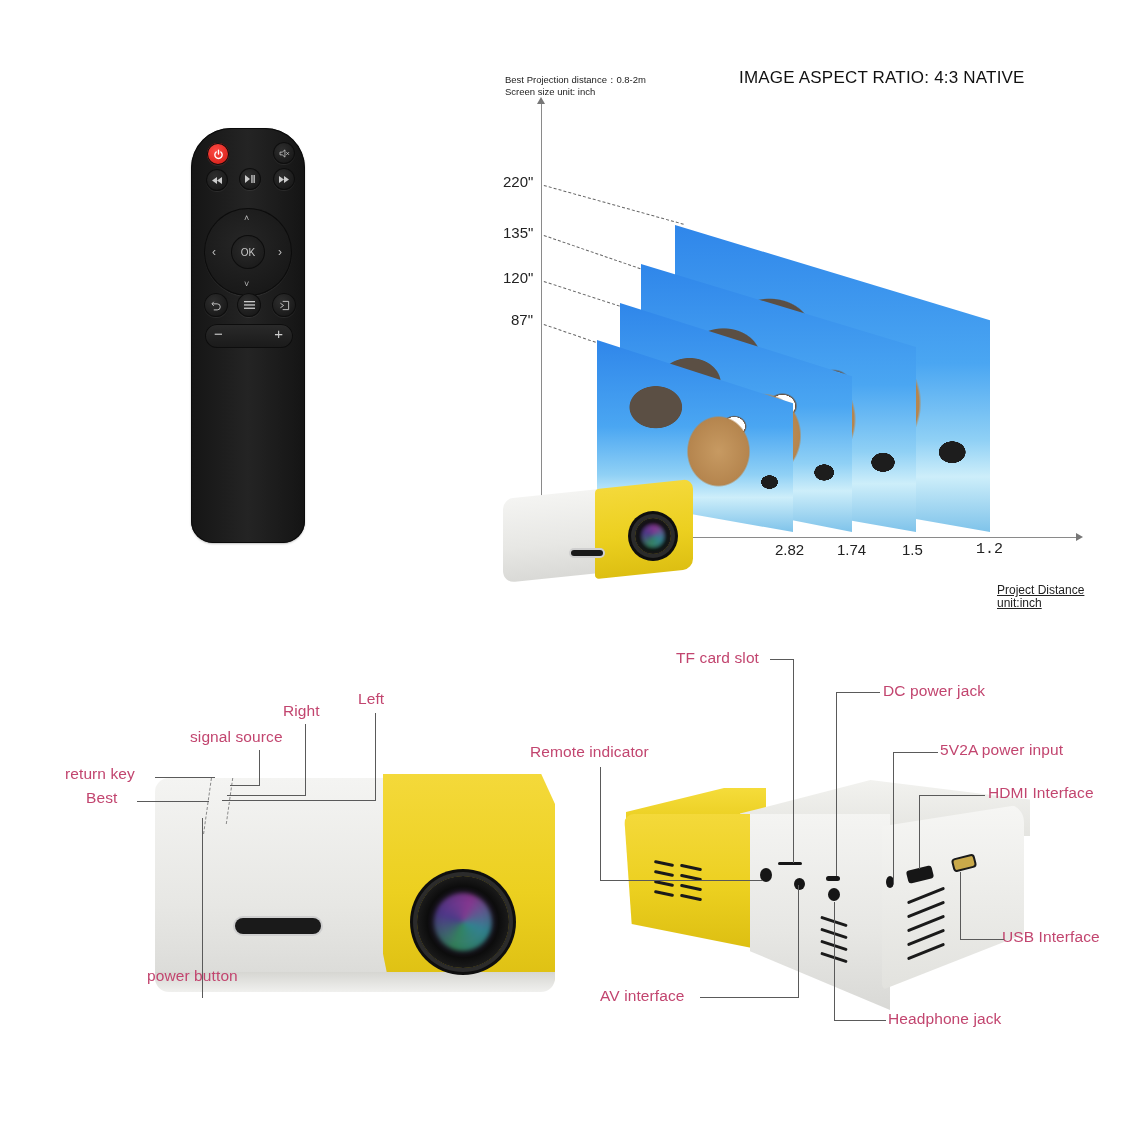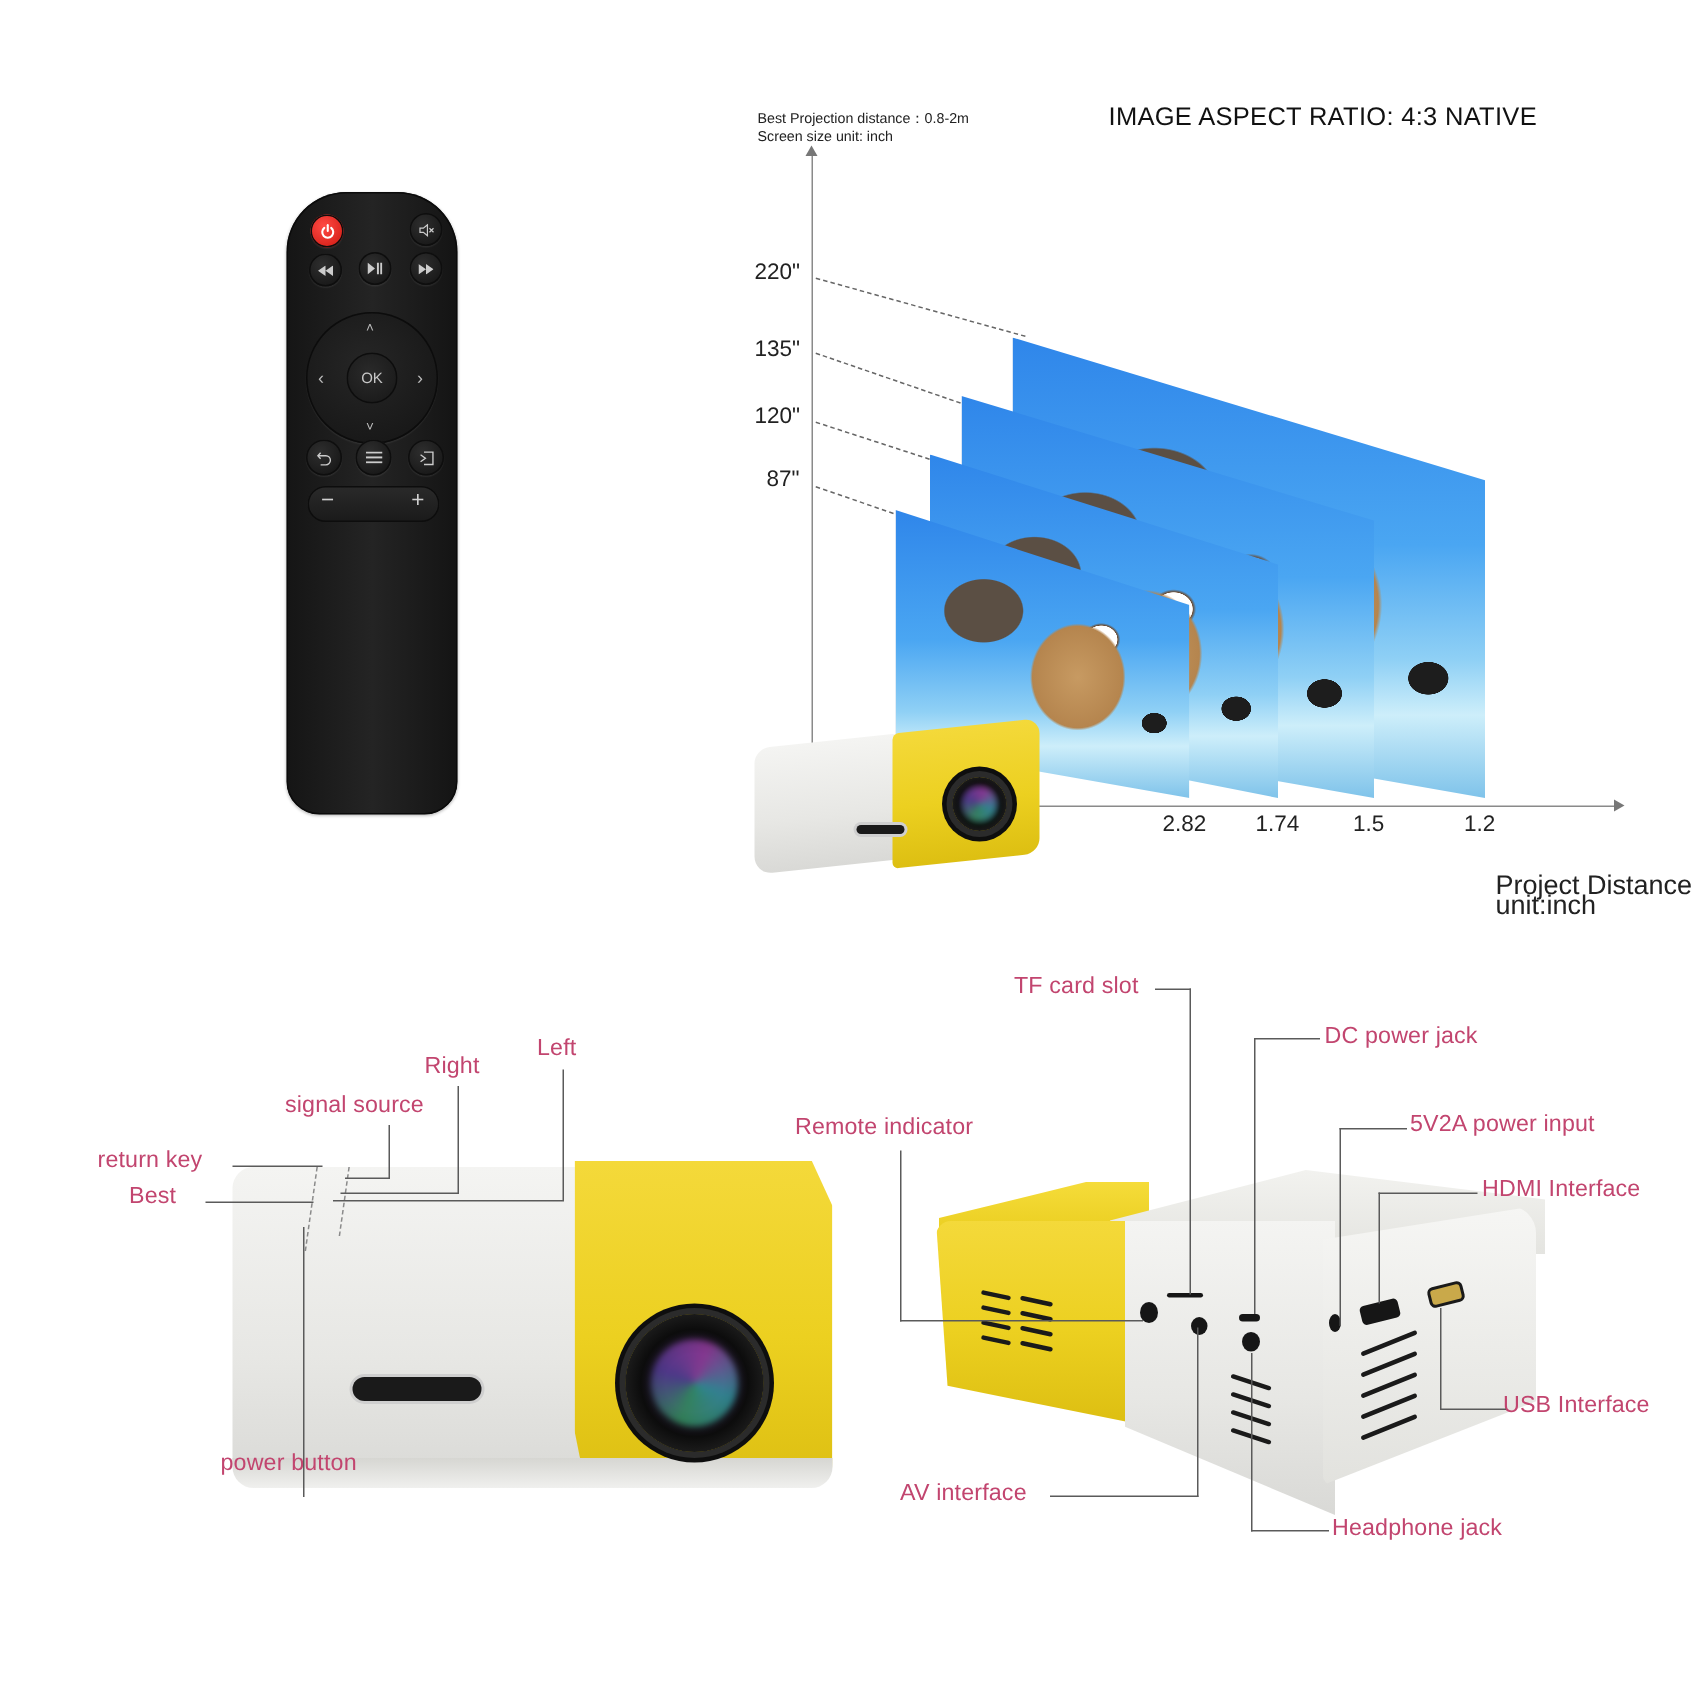--- a/index.html
+++ b/index.html
@@ -183,23 +183,23 @@
 <div class="abs" style="left:503px;top:478px;width:190px;height:110px;">
   <div class="abs proj-white" style="left:0;top:16px;width:96px;height:84px;border-radius:10px 4px 4px 12px;transform:skewY(-6deg);"></div>
   <div class="abs proj-yellow" style="left:92px;top:6px;width:98px;height:90px;border-radius:4px 10px 10px 4px;transform:skewY(-6deg);"></div>
   <div class="lens" style="left:132px;top:40px;width:36px;height:36px;"></div>
   <div class="slot" style="left:68px;top:72px;width:32px;height:6px;"></div>
 </div>
 
 <div class="abs xlab" style="left:775px;top:541px;">2.82</div>
 <div class="abs xlab" style="left:837px;top:541px;">1.74</div>
 <div class="abs xlab" style="left:902px;top:541px;">1.5</div>
-<div class="abs xlab" style="left:976px;top:541px;">1.2</div>
-
-<div class="abs" style="left:997px;top:584px;font-size:18px;color:#222;line-height:13px;">
+<div class="abs xlab" style="left:976px;top:541px;font-family:Liberation Mono, monospace;">1.2</div>
+
+<div class="abs" style="left:997px;top:584px;font-size:12px;color:#222;line-height:13px;text-decoration:underline;">
   <div>Project Distance</div>
   <div>unit:inch</div>
 </div>
 
 <div class="abs" style="left:155px;top:772px;width:400px;height:230px;">
   <div class="abs proj-white" style="left:0;top:6px;width:232px;height:212px;border-radius:14px 0 0 14px;"></div>
   <div class="abs proj-yellow" style="left:228px;top:2px;width:172px;height:214px;border-radius:0 12px 12px 0;clip-path:polygon(0 0,92% 0,100% 14%,100% 100%,4% 100%,0 84%);"></div>
   <div class="abs" style="left:0;top:200px;width:400px;height:20px;background:linear-gradient(#d6d6d2,#f0f0ee);border-radius:0 0 14px 14px;"></div>
   <div class="slot" style="left:80px;top:146px;width:86px;height:16px;"></div>
   <div class="lens" style="left:262px;top:104px;width:92px;height:92px;"></div>

